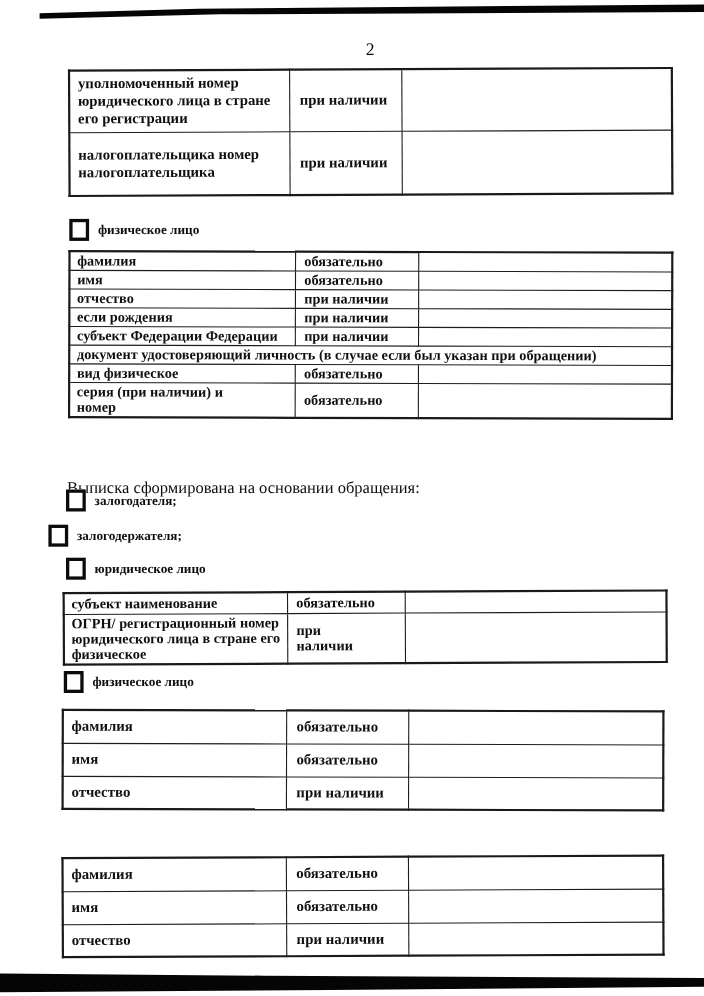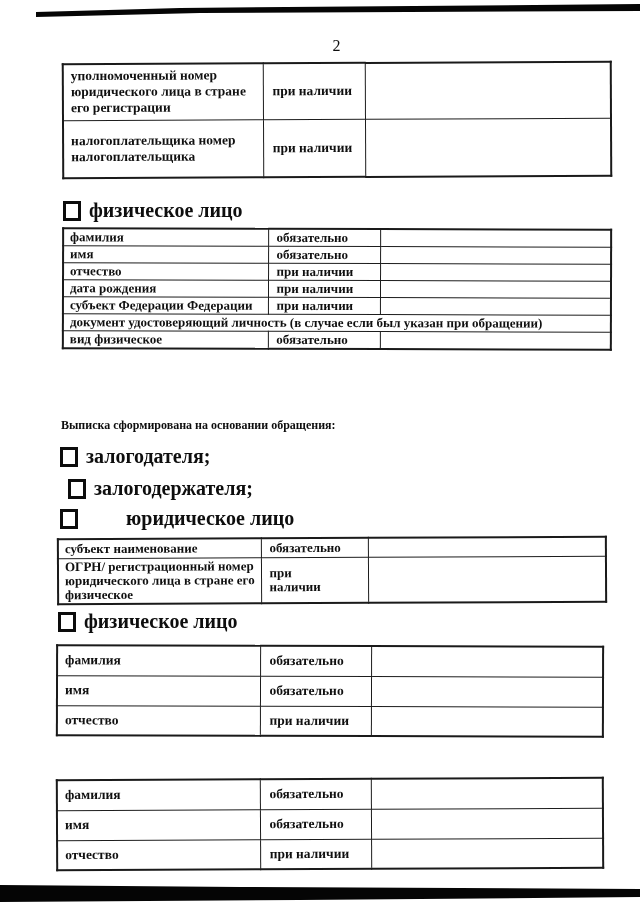--- a/index.html
+++ b/index.html
@@ -25,28 +25,28 @@
   table.t-big td{font-size:13.5px;line-height:16px;padding:2px 4px 2px 7px;}
   table.t-big td.req{padding-left:9px;}
   
   table.t-dense td{font-size:13px;line-height:14px;padding:1px 4px 1px 6px;}
   table.t-dense td.req{padding-left:8px;}
   td.wrap-narrow{padding-right:48px !important;}
   .skew-a{transform:rotate(-0.25deg);}
   .skew-b{transform:rotate(0.15deg);}
   .cbrow{
     position:absolute;display:flex;align-items:center;
-    font-size:20px;font-weight:bold;white-space:nowrap;
+    font-size:12px;font-weight:bold;white-space:nowrap;
   }
   .cb{
     display:inline-block;width:12px;height:14px;background:#fff;
     border:3px solid #0c0c0c;margin-right:8px;flex:0 0 auto;
   }
   .statement{
-    left:61px;top:418px;font-size:12px;font-weight:bold;white-space:nowrap;
+    left:61px;top:436px;font-size:15px;font-weight:normal;white-space:nowrap;
   }
   .artifact{position:absolute;left:0;pointer-events:none;}
 </style>
 </head>
 <body>
 
 <svg class="artifact" style="top:0" width="640" height="20" viewBox="0 0 640 20">
   <polygon points="36,12 180,8 640,4 640,11 200,13 36,17" fill="#050505"></polygon>
 </svg>
 
@@ -93,53 +93,58 @@
     <td class="lbl">имя</td>
     <td class="req">обязательно</td>
     <td class="val"></td>
   </tr>
   <tr style="height:17px">
     <td class="lbl">отчество</td>
     <td class="req">при наличии</td>
     <td class="val"></td>
   </tr>
   <tr style="height:17px">
-    <td class="lbl">дата рождения</td>
+    <td class="lbl">если рождения</td>
     <td class="req">при наличии</td>
     <td class="val"></td>
   </tr>
   <tr style="height:17px">
     <td class="lbl">субъект Федерации Федерации</td>
     <td class="req">при наличии</td>
     <td class="val"></td>
   </tr>
   <tr style="height:17px">
     <td class="lbl" colspan="3">документ удостоверяющий личность (в случае если был указан при обращении)</td>
   </tr>
   <tr style="height:17px">
     <td class="lbl">вид физическое</td>
     <td class="req">обязательно</td>
     <td class="val"></td>
   </tr>
+  <tr style="height:30px">
+    <td class="lbl wrap-narrow">серия (при наличии) и номер</td>
+    <td class="req">обязательно</td>
+    <td class="val"></td>
+  </tr>
 </tbody>
   </table>
 
 <div class="abs statement">Выписка сформирована на основании обращения:</div>
 
 <div class="cbrow" style="left:60px;top:445px;">
   <span class="cb"></span>
   <span>залогодателя;</span>
 </div>
 
-<div class="cbrow" style="left:68px;top:477px;">
+<div class="cbrow" style="left:44px;top:477px;">
   <span class="cb"></span>
   <span>залогодержателя;</span>
 </div>
 
-<div class="cbrow" style="left:60px;top:507px;gap:40px;">
+<div class="cbrow" style="left:60px;top:507px;">
   <span class="cb"></span>
   <span>юридическое лицо</span>
 </div>
 
 <table class="doc t-dense skew-a" style="left:57px;top:537px;width:550px;">
   <colgroup>
       <col style="width:203px">
       <col style="width:107px">
       <col>
     </colgroup>

